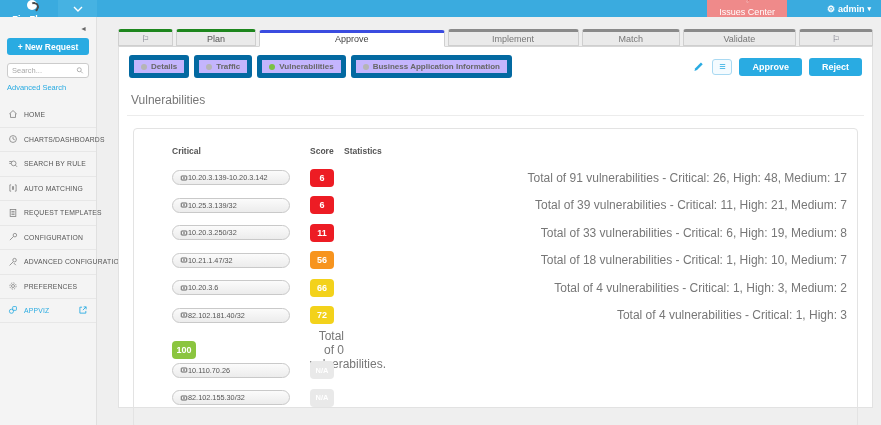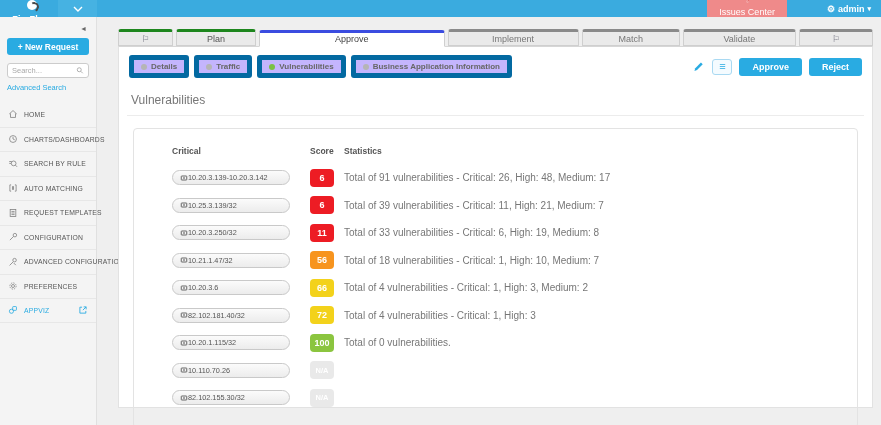--- a/index.html
+++ b/index.html
@@ -81,21 +81,21 @@
   .addr-chip { width:118px; height:15px; border:1px solid #c9c9c9; border-radius:8px;
     background:linear-gradient(#fbfbfb,#ececec); display:flex; align-items:center; 
     padding:0 7px; font-size:7.3px; color:#555; cursor:pointer; }
   .score { width:24px; height:18px; border-radius:4px; color:#fff; font-size:9px; font-weight:bold;
     display:flex; align-items:center; justify-content:center; }
   .score[data-level="critical"] { background:#ed1c24; }
   .score[data-level="high"]     { background:#f7941e; }
   .score[data-level="medium"]   { background:#f3d21b; }
   .score[data-level="good"]     { background:#8bc53f; }
   .score[data-level="na"]       { background:#e9e9e9; font-size:7.5px; }
-  .stats { font-size:10px; color:#777; padding-left:0; }
+  .stats { font-size:12px; color:#777; padding-left:0;text-align:right; }
 </style>
 </head>
 <body>
 
 <div class="topbar">
   <div class="logo-zone">
     <span class="logo-circle"></span>
     <span class="logo-text">FireFlow</span>
   </div>
   <div class="hdr-chevron">
@@ -352,27 +352,20 @@
                 <svg width="8" height="8" viewBox="0 0 16 16">
                   <rect x="2.5" y="4" width="11" height="8" rx="1" fill="none" stroke="#555" stroke-width="1.8"></rect>
                   <rect x="6" y="7" width="4" height="2" fill="#555"></rect>
                 </svg>
                 <span>82.102.181.40/32</span>
               </span>
             <span class="score" data-level="medium">72</span>
             <span class="stats">Total of 4 vulnerabilities - Critical: 1, High: 3</span>
           </div>
           <div class="tbl-row">
-            <span class="addr-chip">
-                <svg width="8" height="8" viewBox="0 0 16 16">
-                  <rect x="2.5" y="4" width="11" height="8" rx="1" fill="none" stroke="#555" stroke-width="1.8"></rect>
-                  <rect x="6" y="7" width="4" height="2" fill="#555"></rect>
-                </svg>
-                <span>10.20.1.115/32</span>
-              </span>
             <span class="score" data-level="good">100</span>
             <span class="stats">Total of 0 vulnerabilities.</span>
           </div>
           <div class="tbl-row">
             <span class="addr-chip">
                 <svg width="8" height="8" viewBox="0 0 16 16">
                   <rect x="2.5" y="4" width="11" height="8" rx="1" fill="none" stroke="#555" stroke-width="1.8"></rect>
                   <rect x="6" y="7" width="4" height="2" fill="#555"></rect>
                 </svg>
                 <span>10.110.70.26</span>

